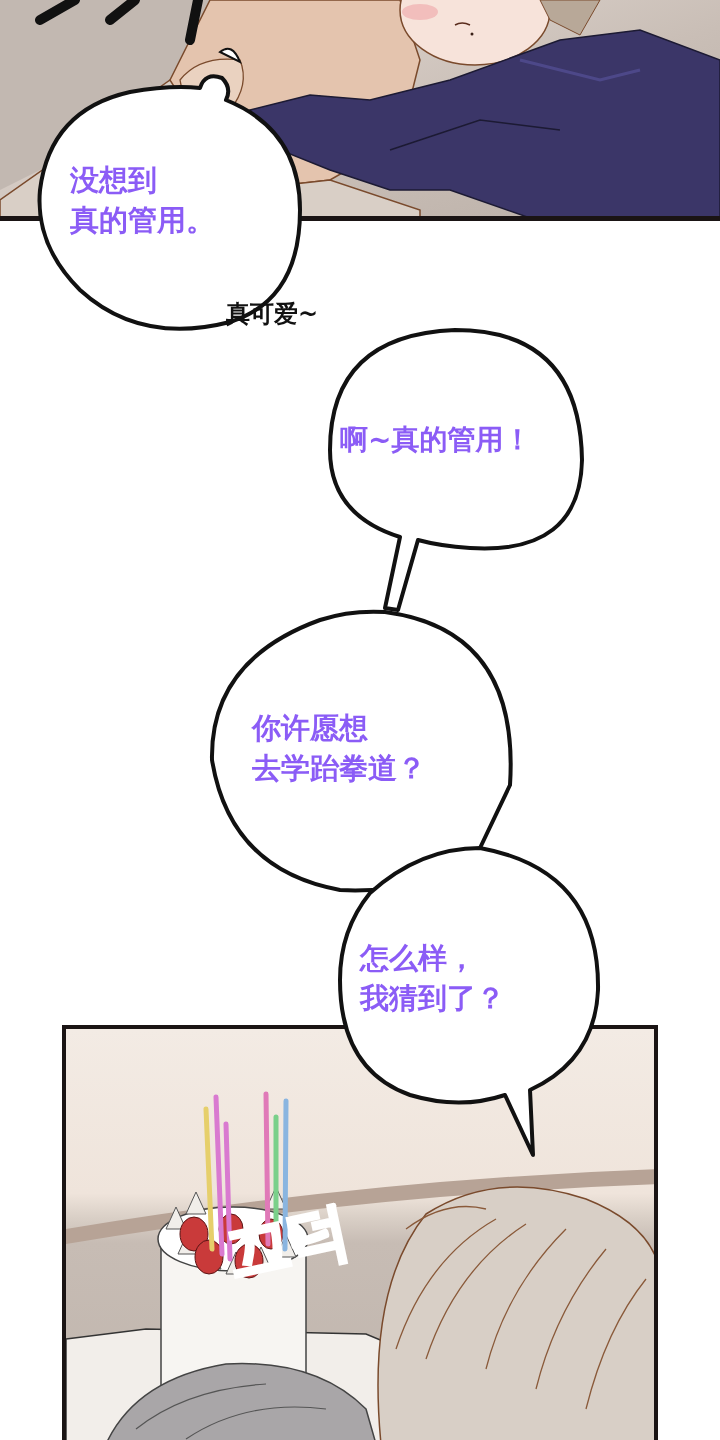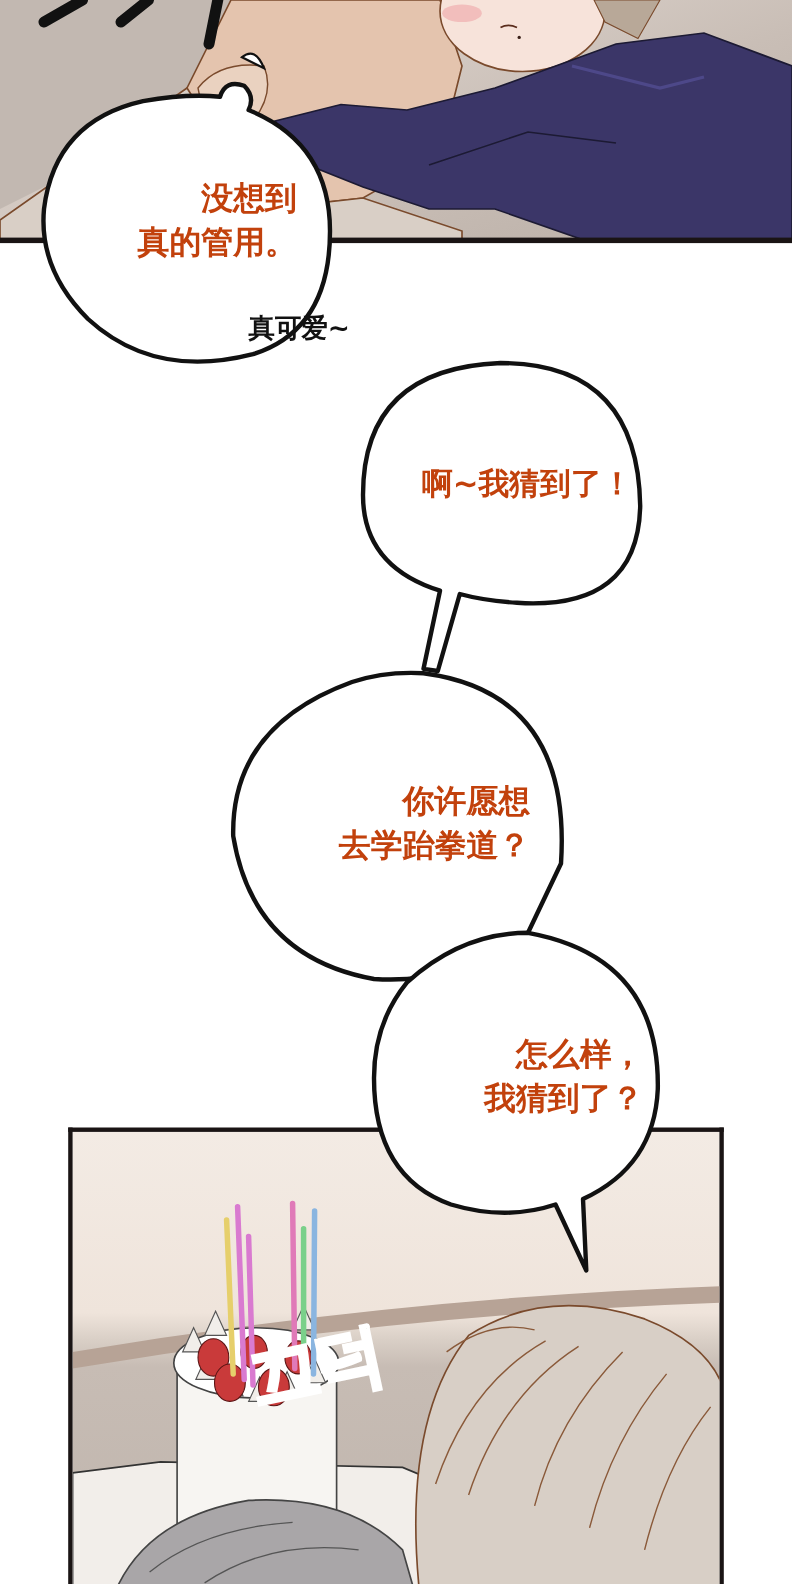--- a/index.html
+++ b/index.html
@@ -7,23 +7,23 @@
          font-family:"DejaVu Sans","Liberation Sans",sans-serif; }
   .abs { position:absolute; }
   
   #panel-top { left:0; top:0; width:720px; height:218px; overflow:hidden;
     background:linear-gradient(160deg,#bdb3ad 0%,#d6ccc5 35%,#c9beb6 60%,#b9aea6 100%); }
   #panel-top-border { left:0; top:216px; width:720px; height:5px; background:#1a1414; }
   
   #panel-bottom { left:62px; top:1025px; width:596px; height:415px; overflow:hidden;
     border:4px solid #1a1414; border-bottom:none; box-sizing:border-box;
     background:linear-gradient(180deg,#f3ebe4 0%,#efe4db 40%,#d9cfc6 46%,#c7bcb4 52%,#bfb5ad 100%); }
-  .bubble-text { position:absolute; text-align:right; color:#c2410c; font-weight:bold;
+  .bubble-text { position:absolute; text-align:left; color:#8b5cf6; font-weight:bold;
     font-size:29px; line-height:40px; white-space:pre-line; }
-  .sfx-text { position:absolute; font-weight:bold; color:#111; font-size:24px; }
+  .sfx-text { position:absolute; font-weight:bold; color:#111; font-size:24px;margin-top:16px; }
   .ko-sfx { position:absolute; font-weight:bold; font-size:64px; color:#1f8a35;
     -webkit-text-stroke:3px #ffffff; transform:rotate(-12deg); letter-spacing:-4px; }
 </style>
 </head>
 <body>
 
 <div id="panel-top" class="abs">
   <svg width="720" height="218" viewBox="0 0 720 218">
 
     <polygon points="0,0 250,0 200,90 0,190" fill="#c2b8b1"></polygon>
@@ -122,19 +122,19 @@
     <path d="M385,612 Q520,630 510,785 L480,848
       Q420,895 340,890 Q230,870 212,760 Q210,660 320,620 Q350,610 385,612 Z"></path>
 
     <path d="M370,893 Q420,848 480,848 Q600,870 598,990
       Q595,1060 530,1090 L533,1155 L505,1095 Q460,1110 410,1095 Q340,1070 340,980 Q340,930 370,893 Z"></path>
   </g>
 </svg>
 
 <div class="bubble-text" style="left:70px; top:160px; width:200px;">没想到
 真的管用。</div>
-<div class="bubble-text" style="left:340px; top:420px; width:235px; font-size:28px;">啊~我猜到了！</div>
+<div class="bubble-text" style="left:340px; top:420px; width:235px; font-size:28px;">啊~真的管用！</div>
 <div class="bubble-text" style="left:252px; top:708px; width:230px;">你许愿想
 去学跆拳道？</div>
 <div class="bubble-text" style="left:360px; top:938px; width:225px;">怎么样，
 我猜到了？</div>
 
 <div class="sfx-text" style="left:226px; top:282px;">真可爱~</div>
 
 </body></html>

